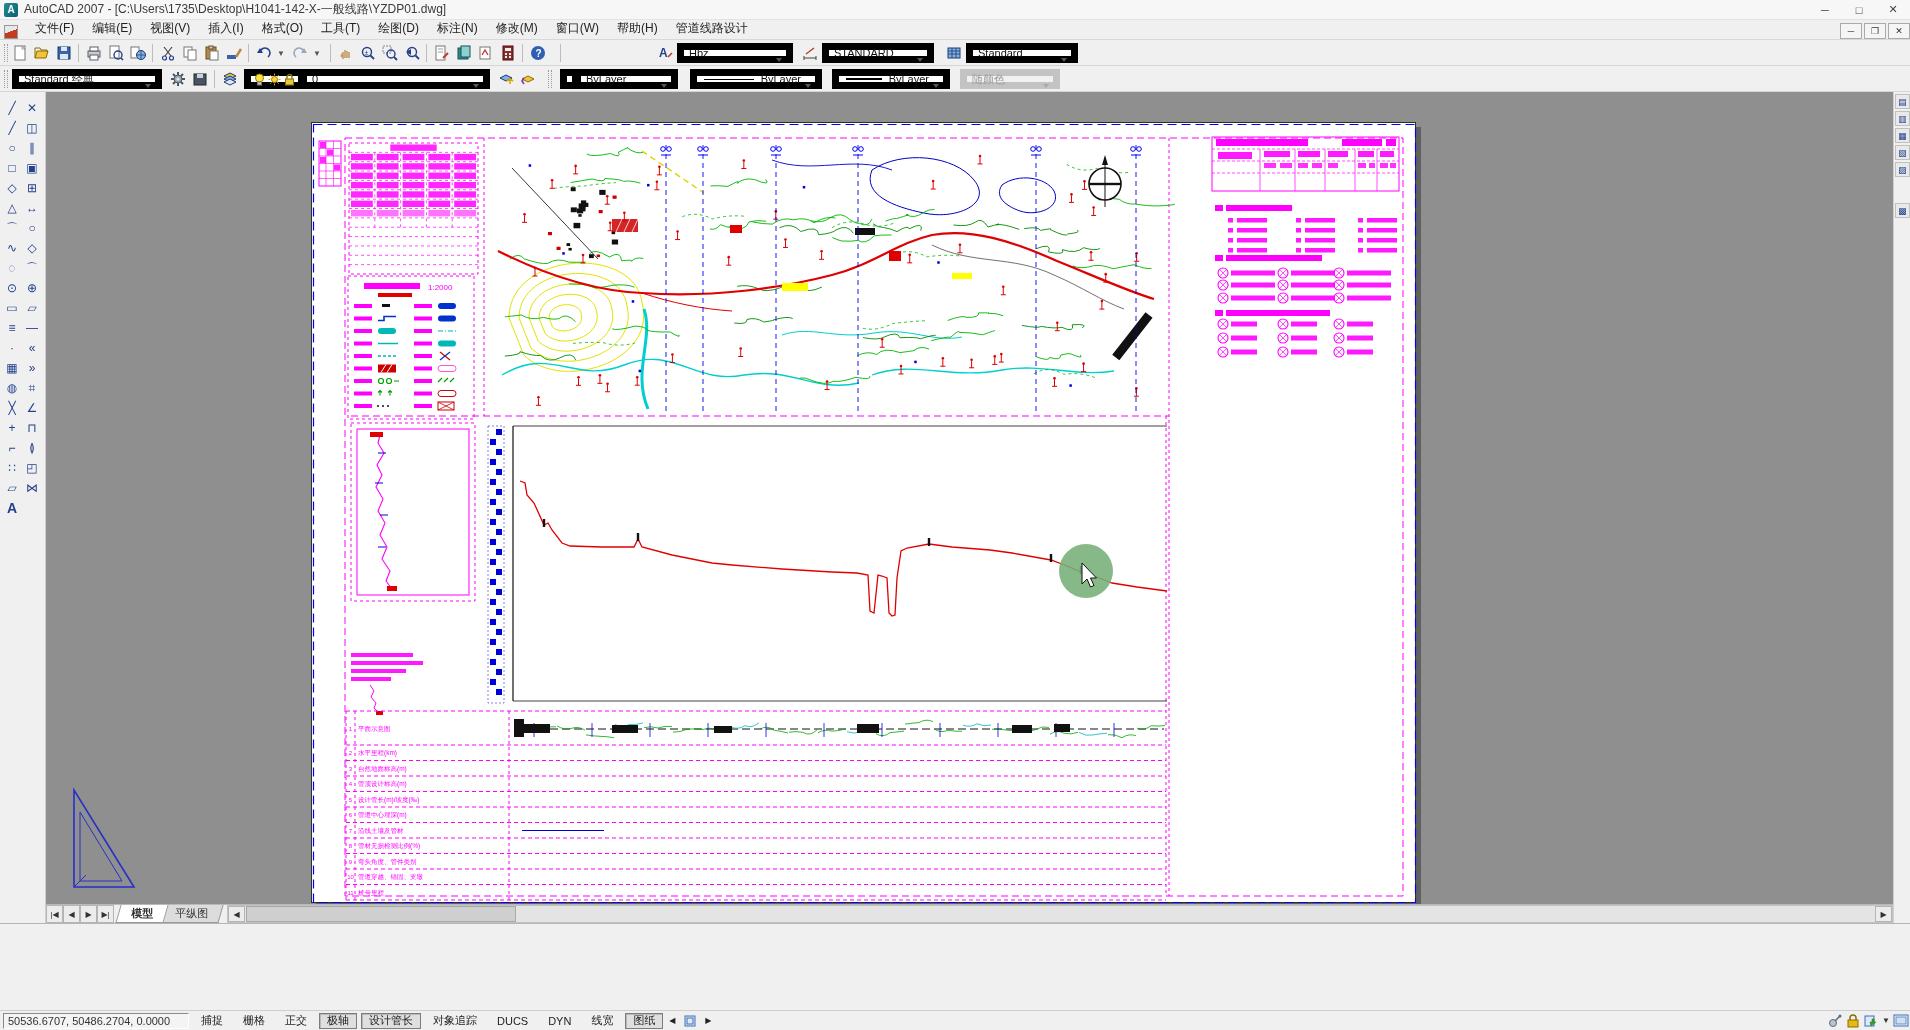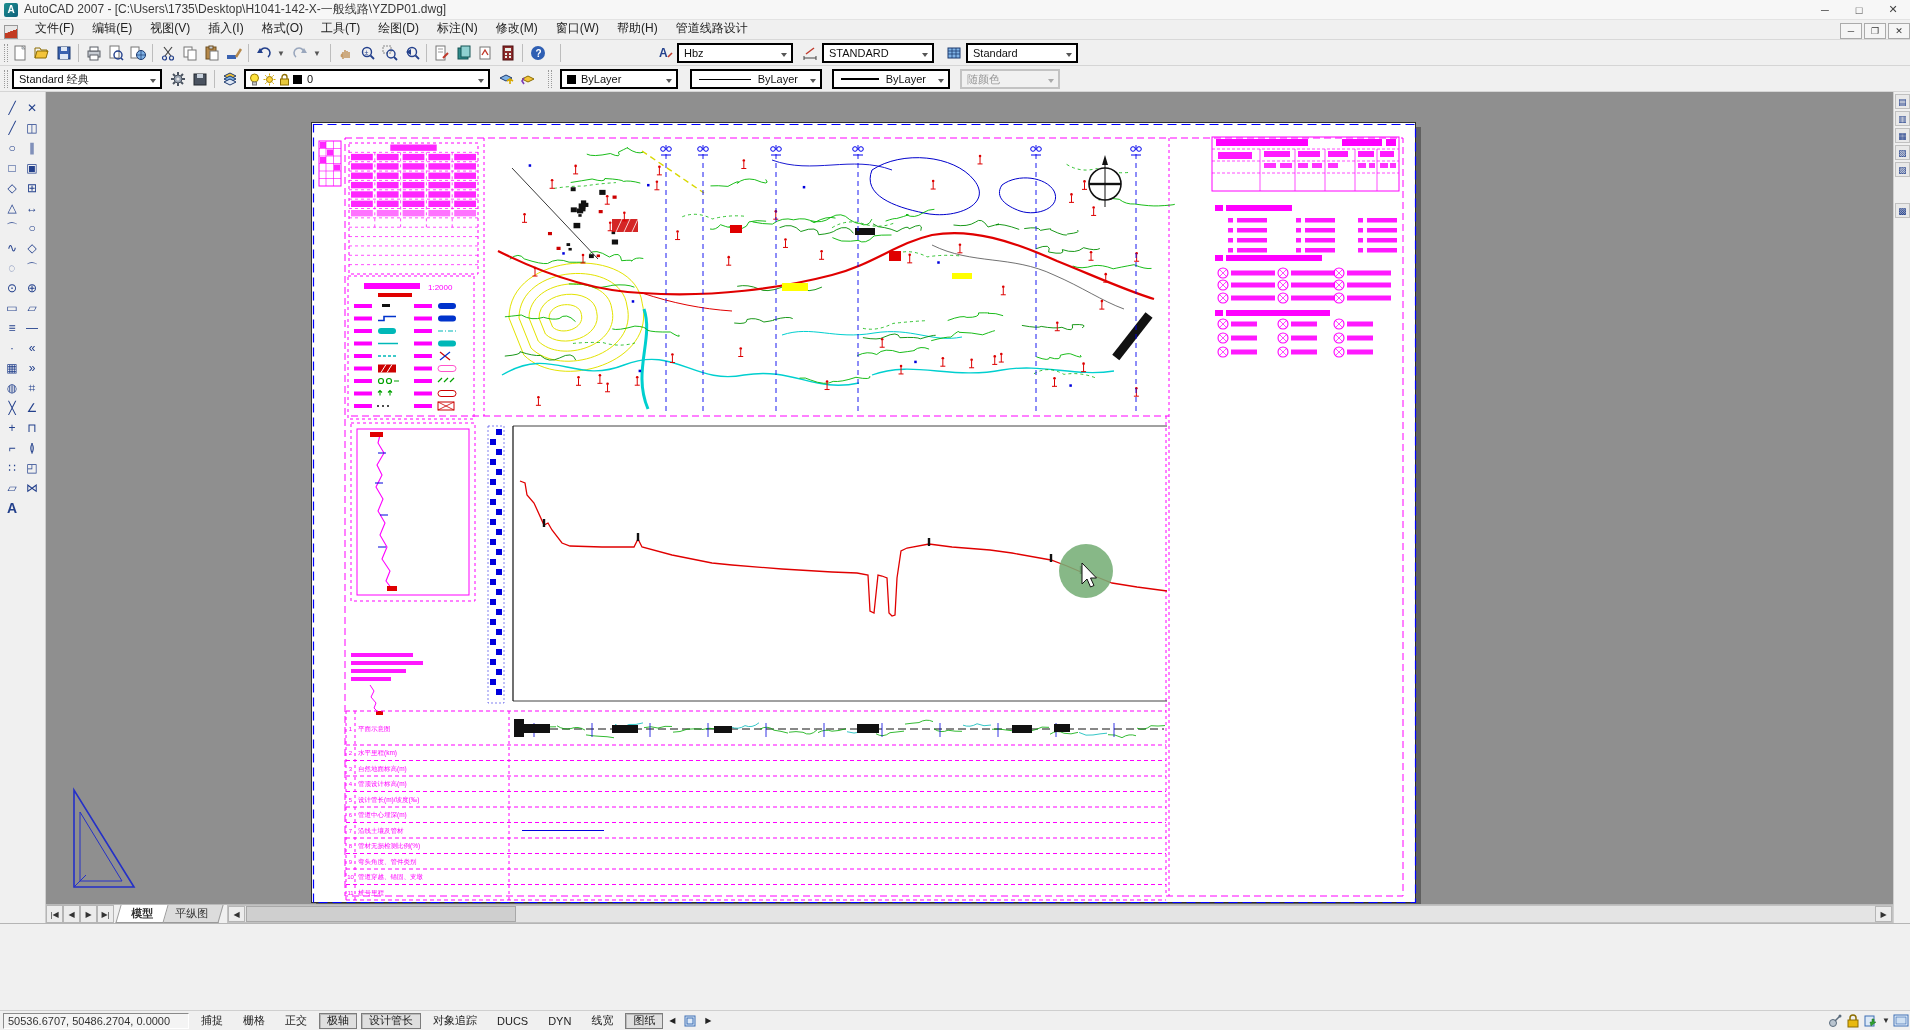--- a/index.html
+++ b/index.html
@@ -19,21 +19,21 @@
   .mdibtn { width:22px; height:16px; border:1px solid #aaa; background:#f5f5f5; font-size:9px; display:flex; align-items:center; justify-content:center; margin-left:2px; color:#333; }
 
   
   .tbrow { left:0; width:1910px; height:26px; background:#f0f0f0; border-bottom:1px solid #d5d5d5; }
   #tb1 { top:40px; } #tb2 { top:66px; }
   .grip { top:4px; width:4px; height:18px; border-left:1px dotted #9a9a9a; border-right:1px dotted #9a9a9a; }
   .tsep { top:4px; width:1px; height:18px; background:#bdbdbd; }
   .tbtn { top:3px; width:20px; height:20px; border:1px solid transparent; display:flex; align-items:center; justify-content:center; }
   .tbtn svg { display:block; }
   .drop { top:3px; width:10px; height:20px; font-size:8px; color:#555; display:flex; align-items:center; justify-content:center; }
-  .combo { top:3px; height:20px; background:#fff; border:2px solid #000000; font-size:11px; color:#111; display:flex; align-items:center; padding:0 22px 0 5px; }
+  .combo { top:3px; height:20px; background:#fff; border:7px solid #000000; font-size:11px; color:#111; display:flex; align-items:center; padding:0 14px 0 5px; }
   .combo .chev { position:absolute; right:4px; top:8px; width:0; height:0; border-left:3.5px solid transparent; border-right:3.5px solid transparent; border-top:4px solid #555; }
   .combo.disabled { background:#f1f1f1; color:#9b9b9b; border-color:#c3c3c3; }
   .combo .lsw { width:9px; height:9px; background:#000; margin-right:5px; }
   .combo .lt-line { width:56px; height:1px; background:#000; margin:0 7px 0 2px; }
   .combo .lw-line { width:44px; height:2px; background:#000; margin:0 7px 0 2px; }
   .combo .mini { margin-right:3px; }
 
   
   #leftpal { left:0; top:92px; width:46px; height:831px; background:#f0f0f0; border-right:1px solid #cfcfcf; }
   #rightpal { left:1893px; top:92px; width:17px; height:831px; background:#f0f0f0; border-left:1px solid #cfcfcf; }

